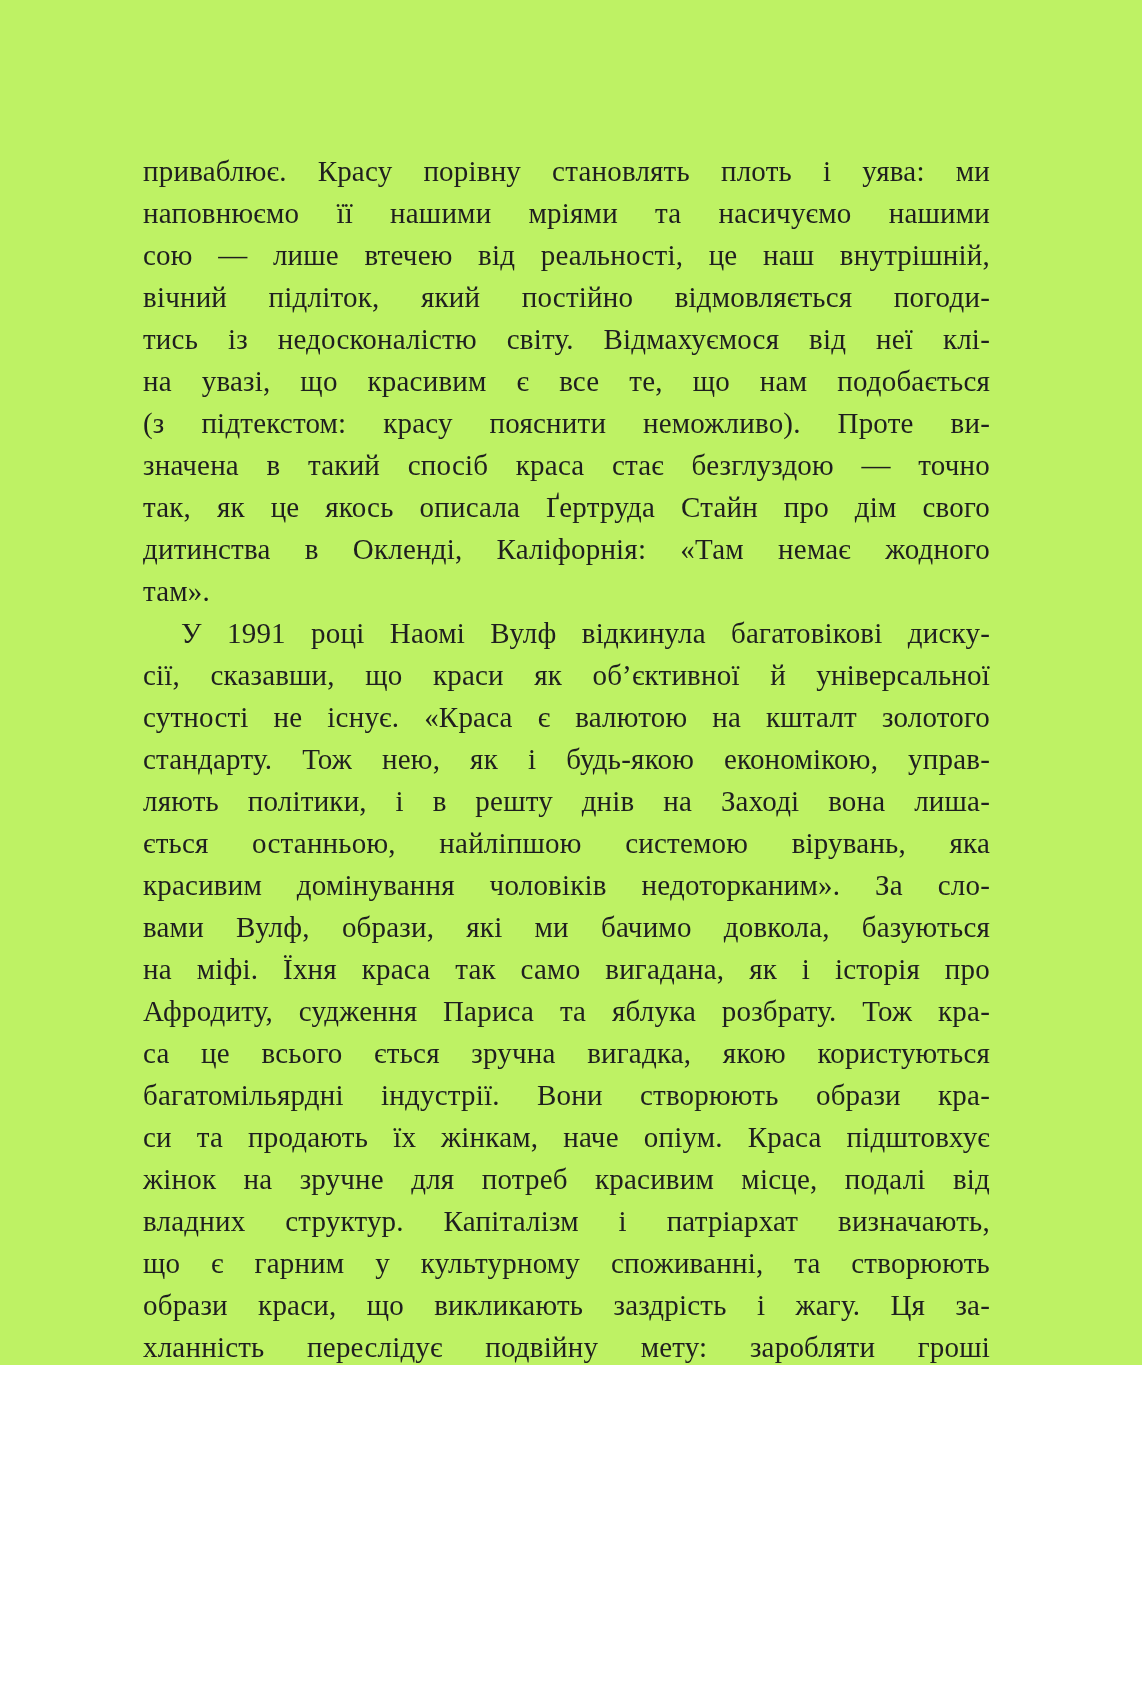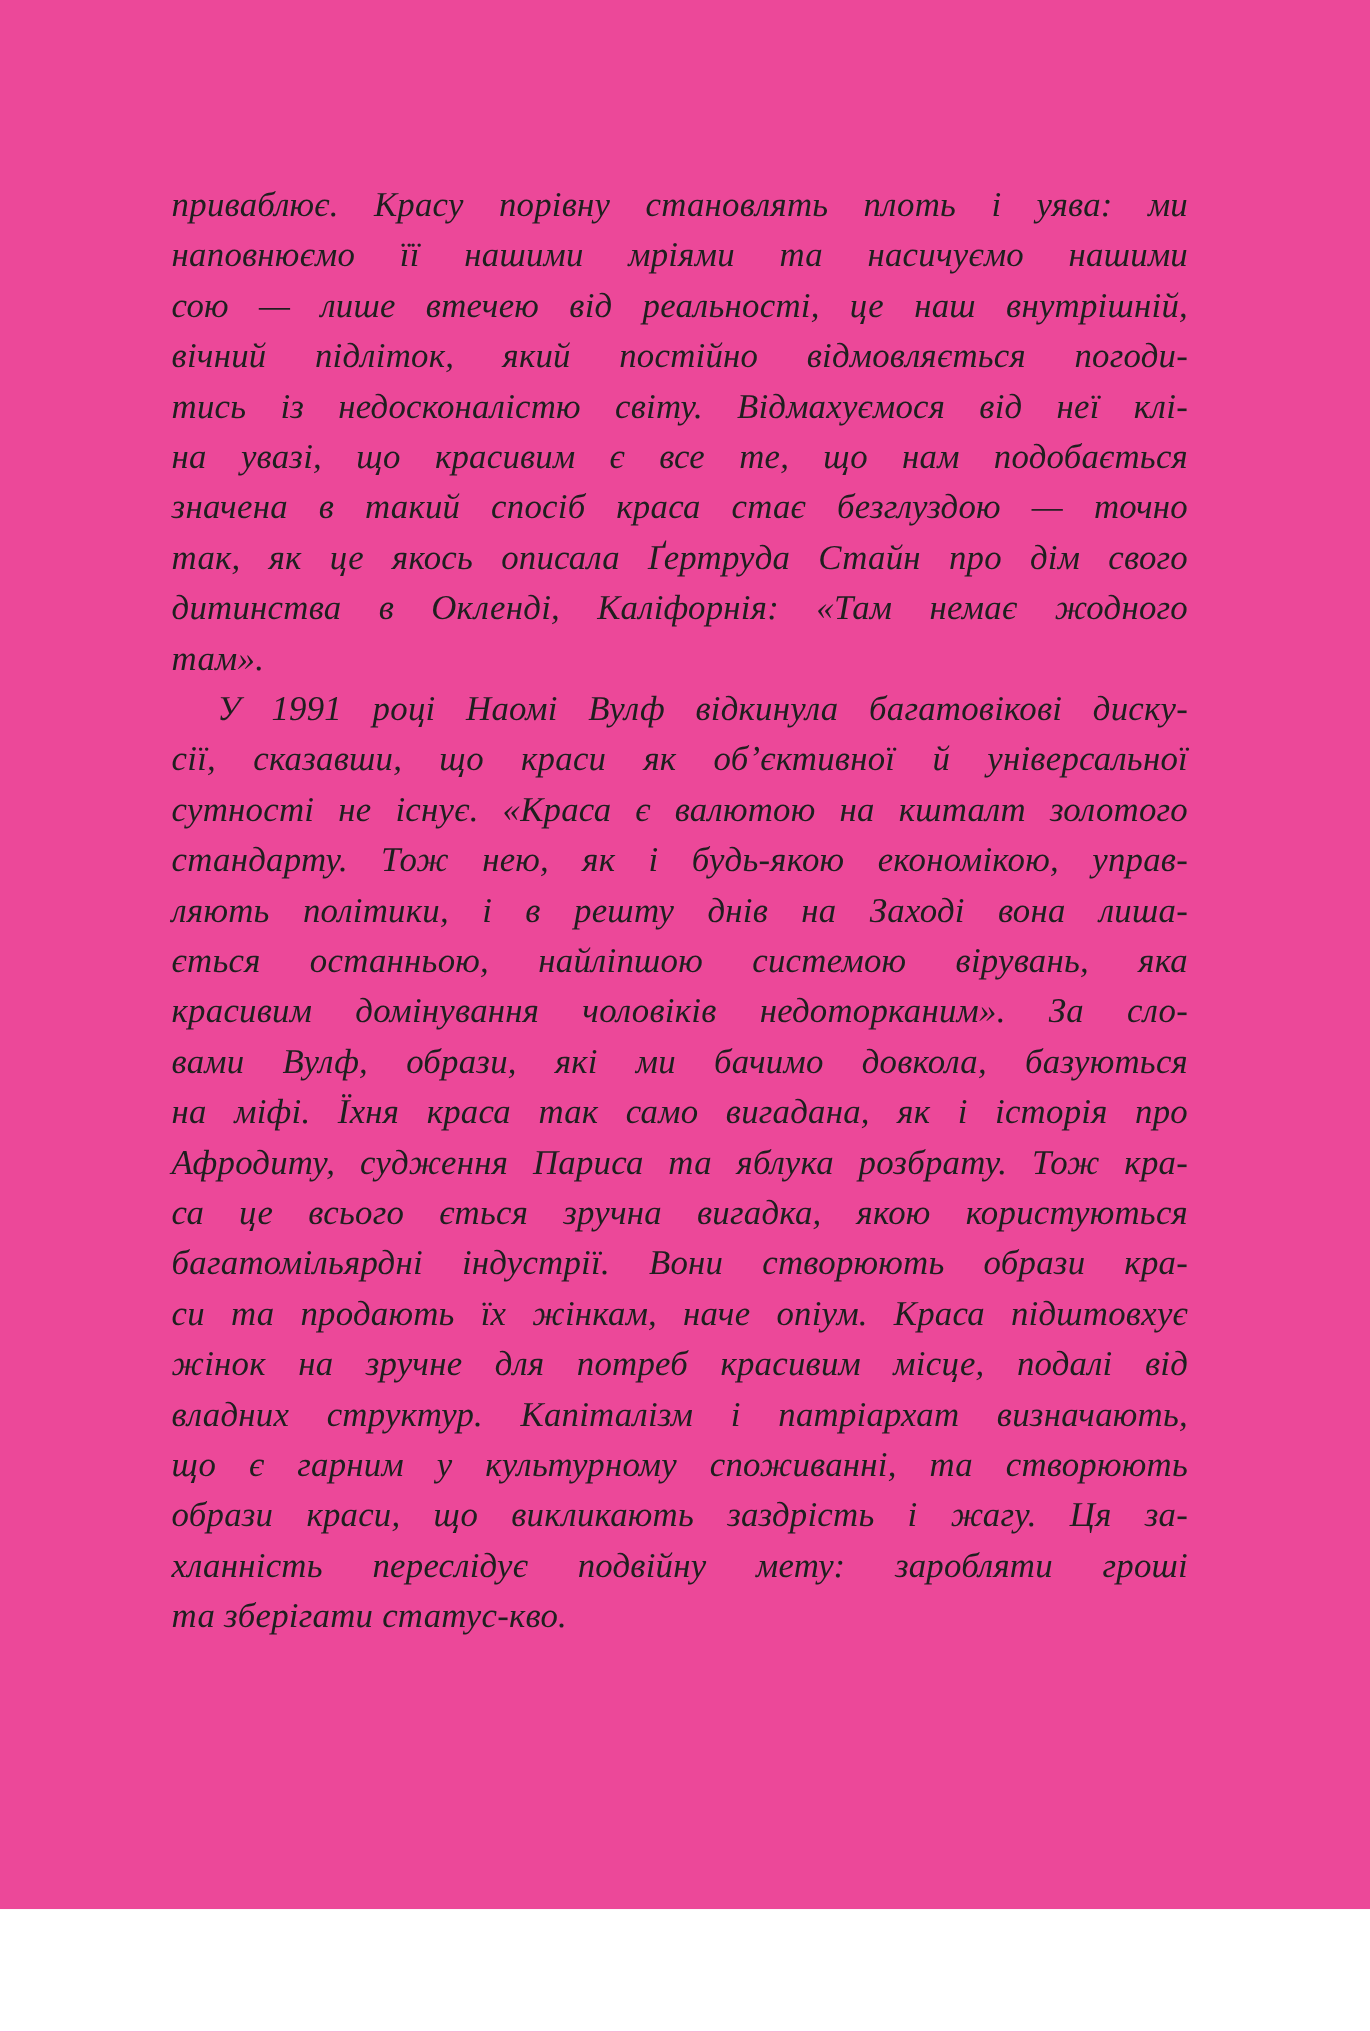--- a/index.html
+++ b/index.html
@@ -3,25 +3,24 @@
 <meta charset="utf-8">
 <style>
   html, body {
     margin: 0;
     padding: 0;
     background: #ffffff;
   }
   .page {
     position: relative;
     width: 1142px;
-    height: 1591px;
-    background: #ec4899;
+    height: 1365px;
+    background: #bef264;
     overflow: hidden;
     font-family: "Liberation Serif", "DejaVu Serif", serif;
-    font-style: italic;
   }
   .text-block {
     position: absolute;
     left: 143px;
     top: 150px;
     width: 847px;
   }
   .paragraph {
     margin: 0;
     padding: 0;
@@ -58,20 +57,21 @@
 
 <div class="page">
   <main class="text-block">
       <div class="paragraph">
         <div class="line">приваблює. Красу порівну становлять плоть і уява: ми</div>
         <div class="line">наповнюємо її нашими мріями та насичуємо нашими</div>
         <div class="line">сою — лише втечею від реальності, це наш внутрішній,</div>
         <div class="line">вічний підліток, який постійно відмовляється погоди-</div>
         <div class="line">тись із недосконалістю світу. Відмахуємося від неї клі-</div>
         <div class="line">на увазі, що красивим є все те, що нам подобається</div>
+        <div class="line">(з підтекстом: красу пояснити неможливо). Проте ви-</div>
         <div class="line">значена в такий спосіб краса стає безглуздою — точно</div>
         <div class="line">так, як це якось описала Ґертруда Стайн про дім свого</div>
         <div class="line">дитинства в Окленді, Каліфорнія: «Там немає жодного</div>
         <div class="line last">там».</div>
       </div>
       <div class="paragraph">
         <div class="line indent">У 1991 році Наомі Вулф відкинула багатовікові диску-</div>
         <div class="line">сії, сказавши, що краси як об’єктивної й універсальної</div>
         <div class="line">сутності не існує. «Краса є валютою на кшталт золотого</div>
         <div class="line">стандарту. Тож нею, як і будь-якою економікою, управ-</div>

